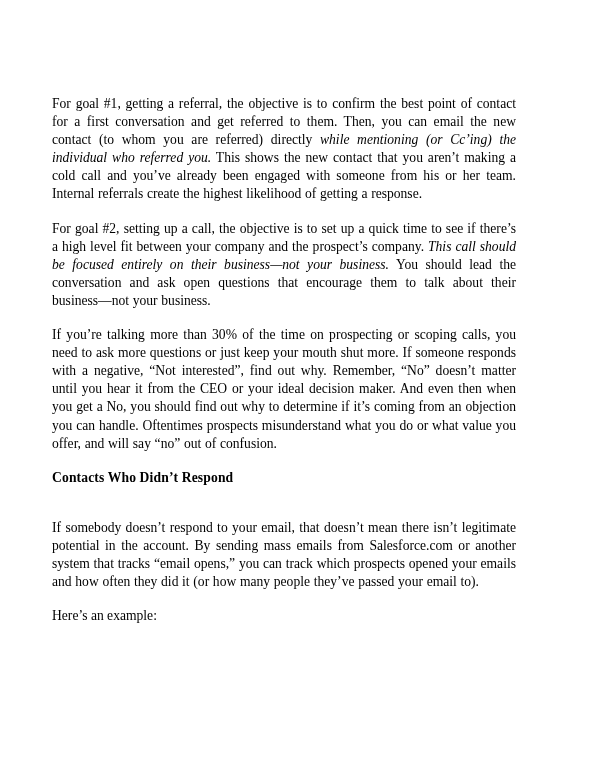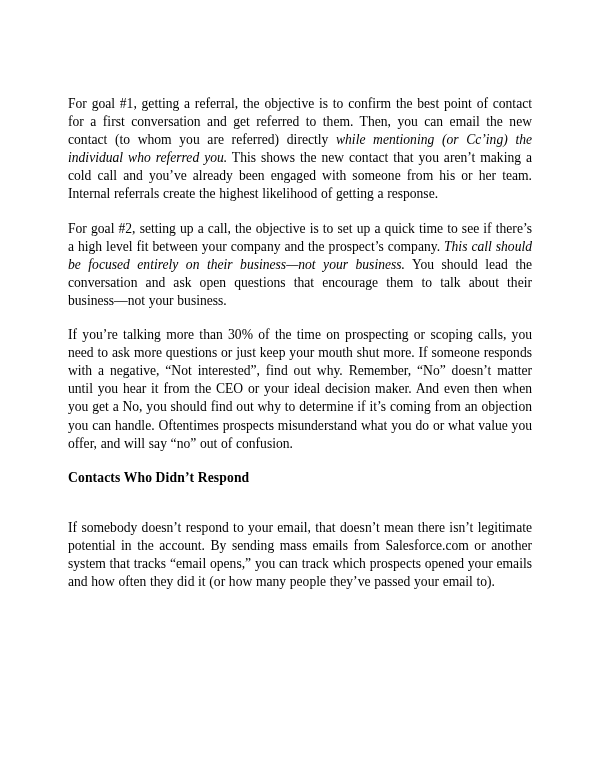--- a/index.html
+++ b/index.html
@@ -19,21 +19,21 @@
   .page {
     position: relative;
     width: 600px;
     height: 776px;
     background: #ffffff;
     box-sizing: border-box;
   }
 
   .content {
     position: absolute;
-    left: 68px;
+    left: 52px;
     top: 95px;
     width: 464px;
   }
 
   .para {
     margin: 0 0 16px 0;
     font-size: 13.6px;
     line-height: 18.1px;
     text-align: justify;
     text-justify: inter-word;
@@ -80,15 +80,16 @@
     <p class="para"><span>For goal #1, getting a referral, the objective is to confirm the best point of contact for a first conversation and get referred to them. Then, you can email the new contact (to whom you are referred) directly </span><span class="italic">while mentioning (or Cc’ing) the individual who referred you.</span><span> This shows the new contact that you aren’t making a cold call and you’ve already been engaged with someone from his or her team. Internal referrals create the highest likelihood of getting a response.</span></p>
 
     <p class="para"><span>For goal #2, setting up a call, the objective is to set up a quick time to see if there’s a high level fit between your company and the prospect’s company. </span><span class="italic">This call should be focused entirely on their business—not your business.</span><span> You should lead the conversation and ask open questions that encourage them to talk about their business—not your business.</span></p>
 
     <p class="para"><span>If you’re talking more than 30% of the time on prospecting or scoping calls, you need to ask more questions or just keep your mouth shut more. If someone responds with a negative, “Not interested”, find out why. Remember, “No” doesn’t matter until you hear it from the CEO or your ideal decision maker. And even then when you get a No, you should find out why to determine if it’s coming from an objection you can handle. Oftentimes prospects misunderstand what you do or what value you offer, and will say “no” out of confusion.</span></p>
 
     <h2 class="section-heading">Contacts Who Didn’t Respond</h2>
 
     <p class="para"><span>If somebody doesn’t respond to your email, that doesn’t mean there isn’t legitimate potential in the account. By sending mass emails from </span><span class="brand-word">Salesforce.com</span><span> or another system that tracks “email opens,” you can track which prospects opened your emails and how often they did it (or how many people they’ve passed your email to).</span></p>
 
+    <p class="closing-line">Here’s an example:</p>
 
   </div>
 </div>
 
 </body></html>

